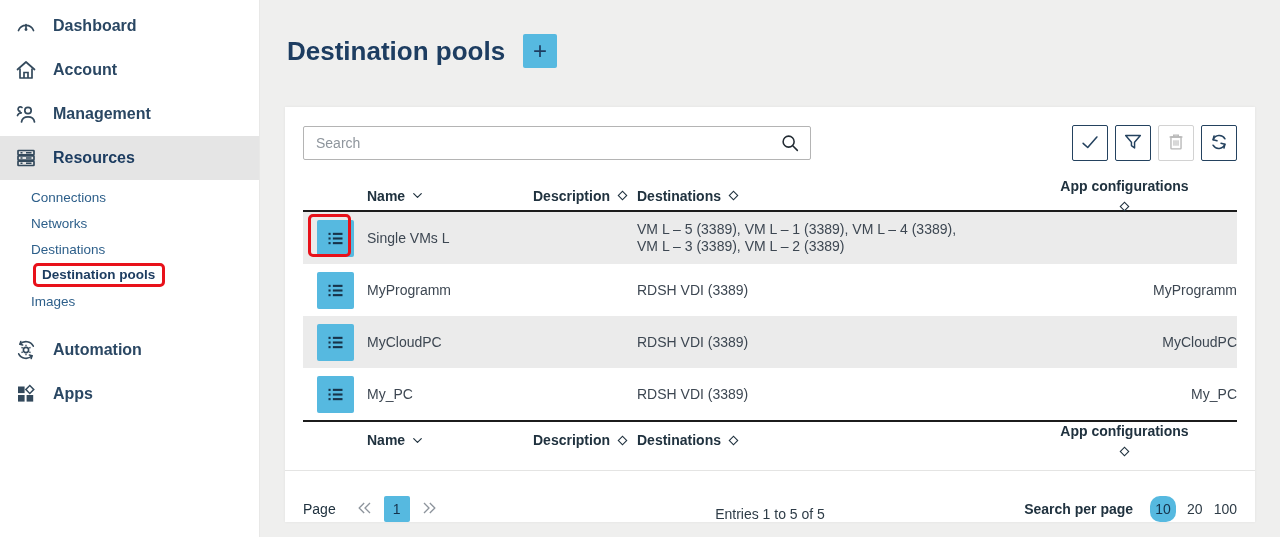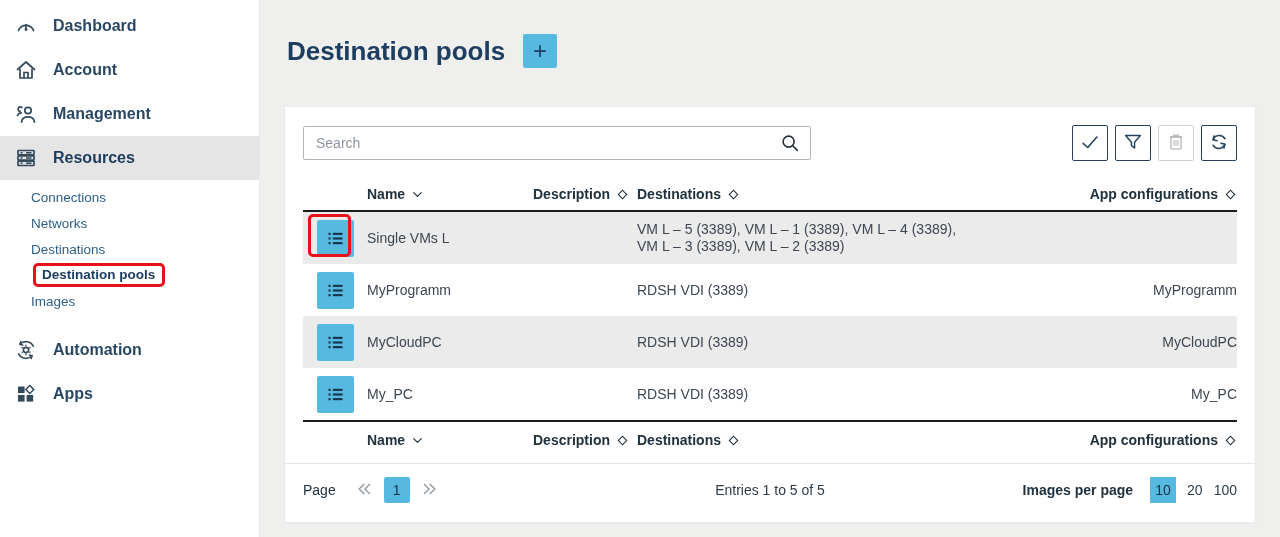--- a/index.html
+++ b/index.html
@@ -48,51 +48,51 @@
   .icon-btn svg { width:22px; height:22px; }
   .icon-btn.disabled { border-color:#d2d2d2; color:#b8b8b8; cursor:default; }
 
   
   .table { margin-top:17px; }
   .t-row { display:grid; grid-template-columns:64px 166px 104px 1fr 225px; align-items:center; }
   .t-head { height:34px; font-size:14px; font-weight:700; color:#20323f; }
   .t-head.top { border-bottom:2.5px solid #1c1c1c; }
   .t-head.bottom { border-top:2.5px solid #1c1c1c; height:38px; }
   .th { display:flex; align-items:center; gap:6px; cursor:pointer; }
-  .th.right { justify-content:flex-end; }
+  .th.right { justify-content:flex-end;flex-direction:column; }
   .sort-ic { width:13px; height:13px; color:#20323f; }
   .data-row { height:52px; font-size:14px; color:#3d4752; }
   .data-row.alt { background:#ebebeb; }
   .cell-icon { position:relative; display:flex; justify-content:center; }
   .list-btn { width:37px; height:37px; background:#56b9e0; border:none; border-radius:2px;
     color:#173349; display:flex; align-items:center; justify-content:center; cursor:pointer; }
   .list-btn svg { width:21px; height:21px; }
   .icon-red-ring { position:absolute; left:5px; top:-6px; width:43px; height:43px;
     border:3px solid #e8111a; border-radius:5px; pointer-events:none; }
   .cell-dest { line-height:17px; }
   .cell-dest span { display:inline-block; max-width:335px; }
   .cell-app { text-align:right; }
 
   
-  .panel-footer { position:absolute; left:0; bottom:7px; width:100%; height:52px;
-    border-top:1px solid #e4e4e3; display:flex; align-items:center; padding:0 18px;
+  .panel-footer { position:absolute; left:0; bottom:0; width:100%; height:52px;
+    border-top:1px solid #e4e4e3; display:flex; align-items:flex-end; padding:0 18px;
     justify-content:space-between; font-size:14px; color:#20323f; }
   .pager { display:flex; align-items:center; gap:8px; }
   .pager-label { font-weight:500; margin-right:10px; }
   .pg-chev { width:22px; height:22px; color:#8d949c; background:none; border:none;
     cursor:pointer; padding:0; }
   .pg-chev svg { width:20px; height:20px; }
   .pg-num { min-width:26px; height:26px; background:#56b9e0; border:none; border-radius:2px;
     color:#15334c; font-size:14px; font-weight:500; cursor:pointer; }
   .entries-info { position:absolute; left:50%; transform:translateX(-50%); color:#2e3c47; }
   .perpage { display:flex; align-items:center; gap:11px; }
   .perpage-label { font-weight:700; margin-right:6px; }
   .pp-opt { background:none; border:none; font-size:14px; color:#2e3c47; cursor:pointer;
     font-family:"Liberation Sans", sans-serif; }
-  .pp-opt.sel { background:#56b9e0; min-width:26px; height:26px; border-radius:0;
+  .pp-opt.sel { background:#56b9e0; min-width:26px; height:26px; border-radius:10px;
     color:#15334c; }
 </style>
 </head>
 <body>
 
 <nav class="sidebar">
   <div class="nav-item">
     <span class="nav-icon">
       <svg viewBox="0 0 24 24" fill="none" stroke="currentColor" stroke-width="1.7">
         <path d="M4.5 16.5a8 8 0 0 1 15 0" stroke-linecap="round"></path>
@@ -392,20 +392,20 @@
         </button>
         <button class="pg-num">1</button>
         <button class="pg-chev">
           <svg viewBox="0 0 24 24" fill="none" stroke="currentColor" stroke-width="1.6">
             <path d="M13 6l6 6-6 6M6 6l6 6-6 6" stroke-linejoin="round"></path>
           </svg>
         </button>
       </div>
       <span class="entries-info">Entries 1 to 5 of 5</span>
       <div class="perpage">
-        <span class="perpage-label">Images per page</span>
+        <span class="perpage-label">Search per page</span>
         <button class="pp-opt sel">10</button>
         <button class="pp-opt">20</button>
         <button class="pp-opt">100</button>
       </div>
     </div>
   </section>
 </main>
 
 </body></html>

